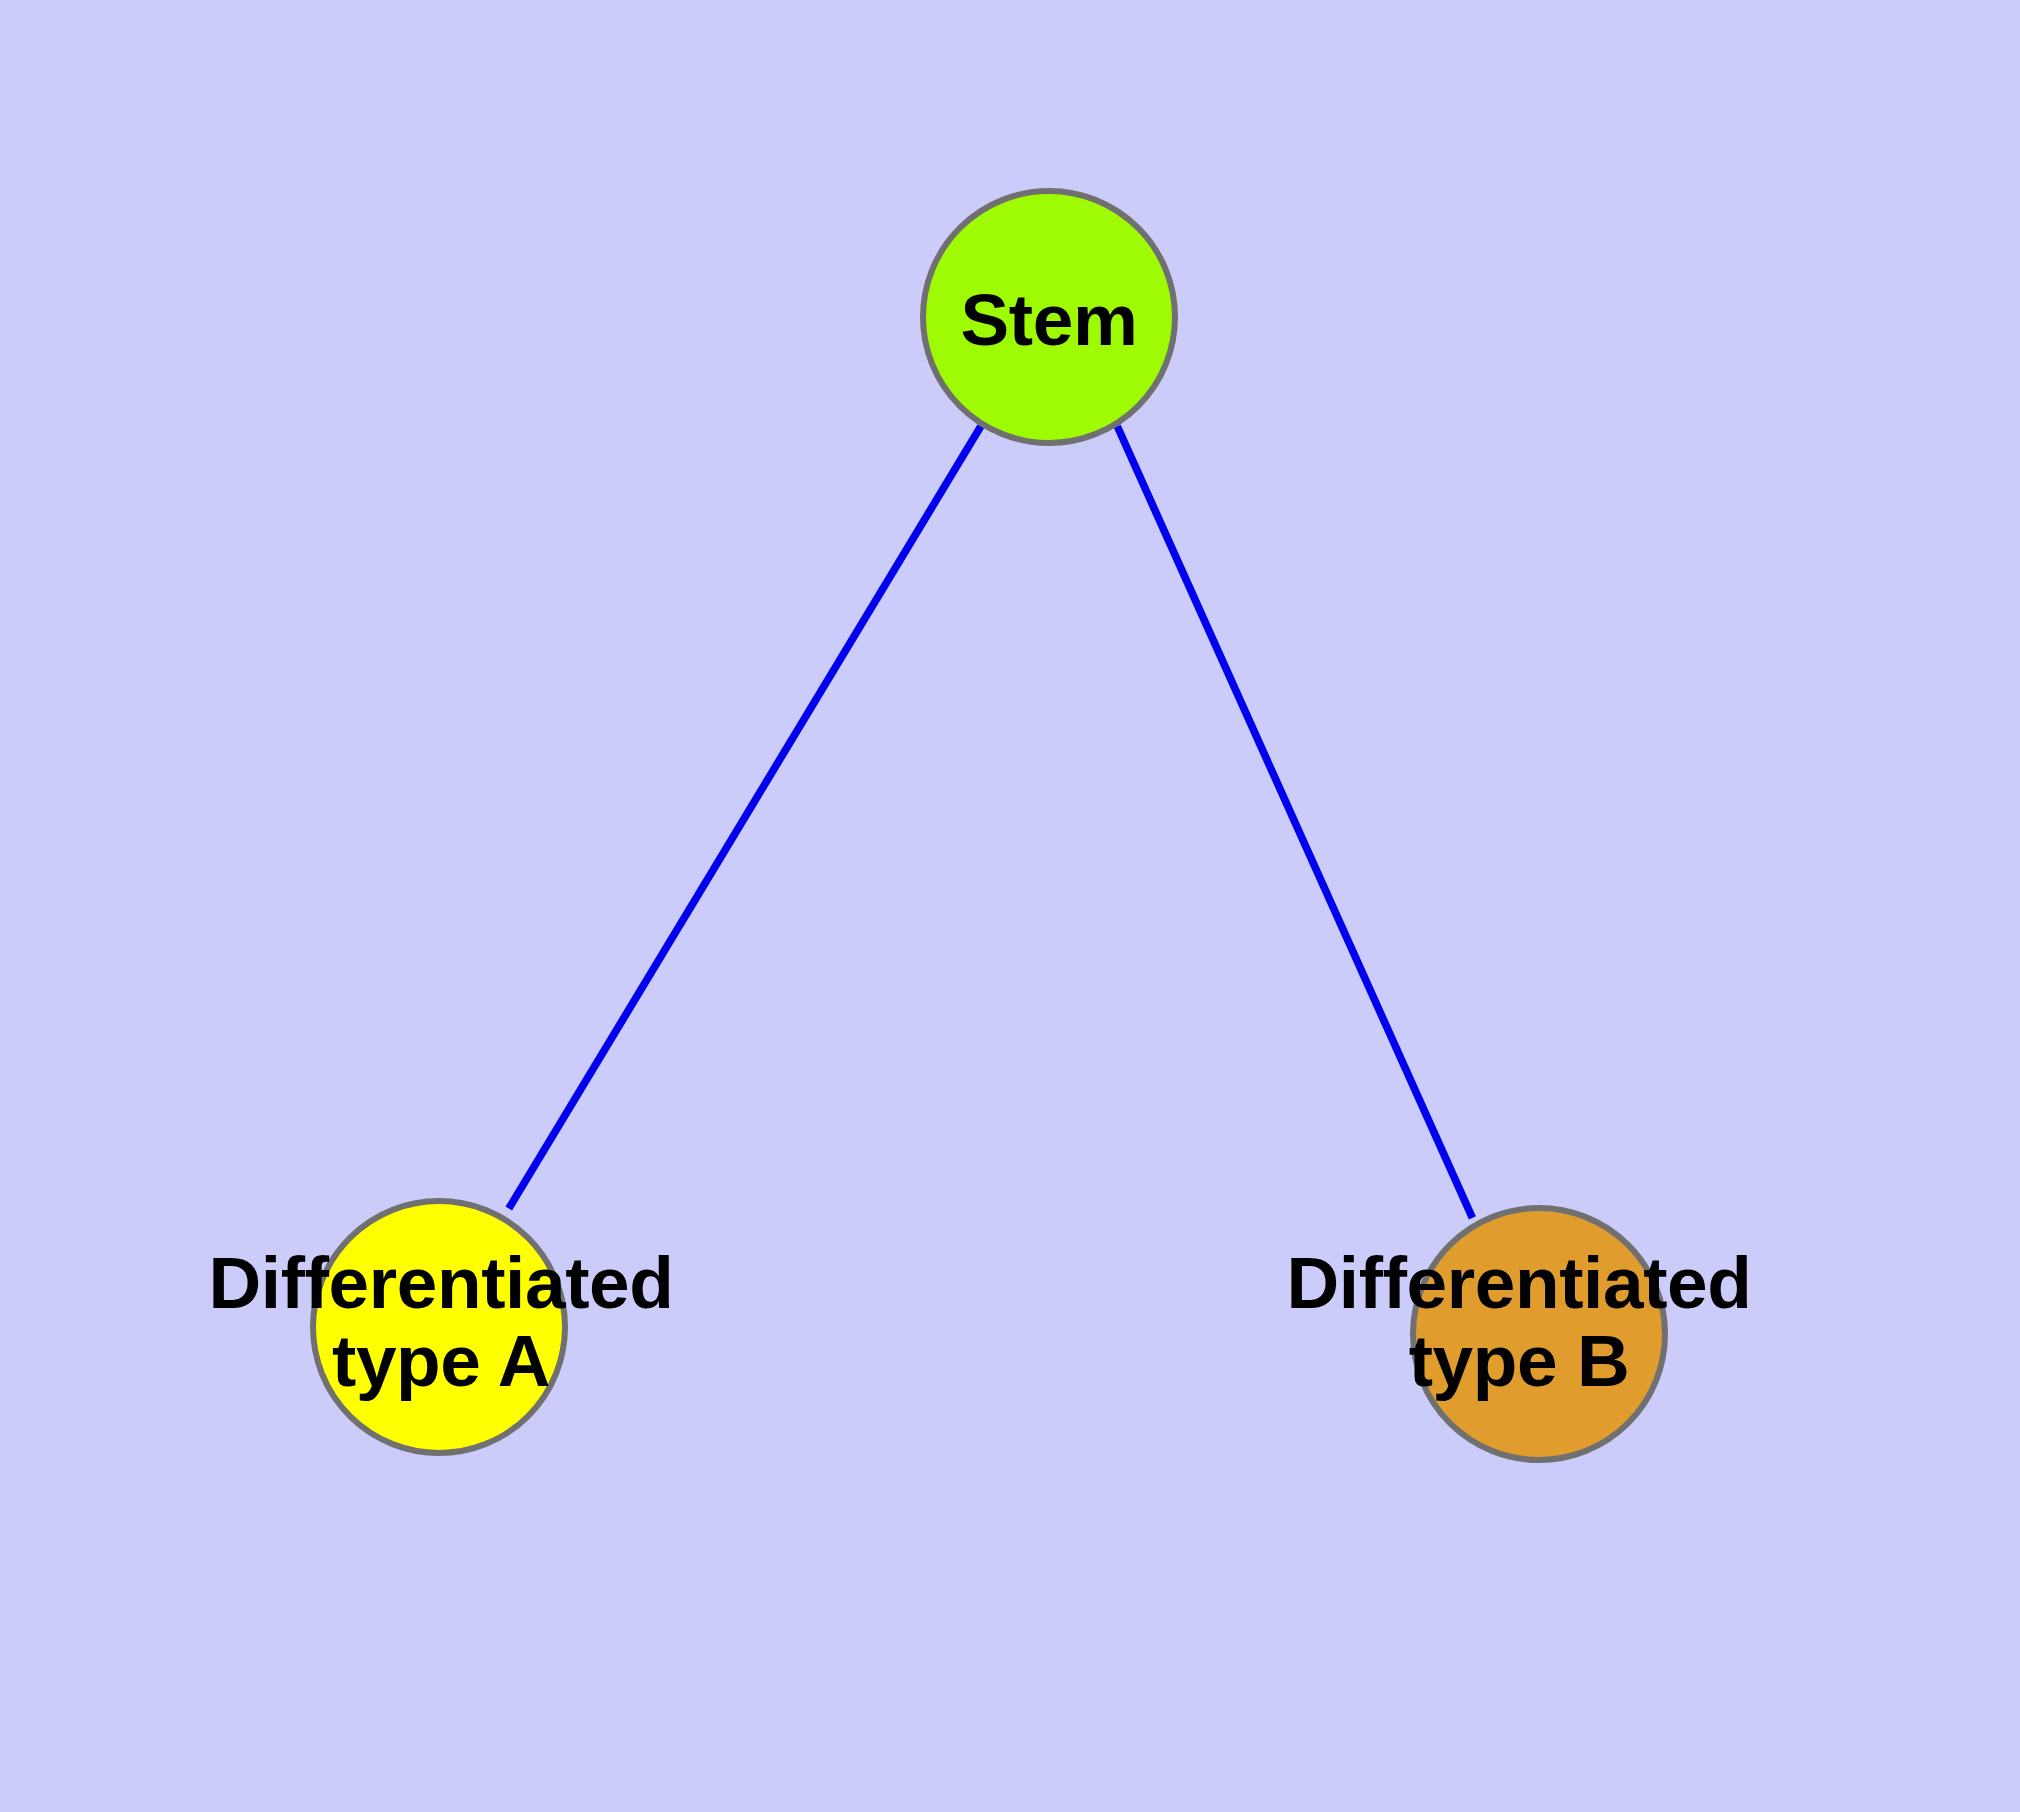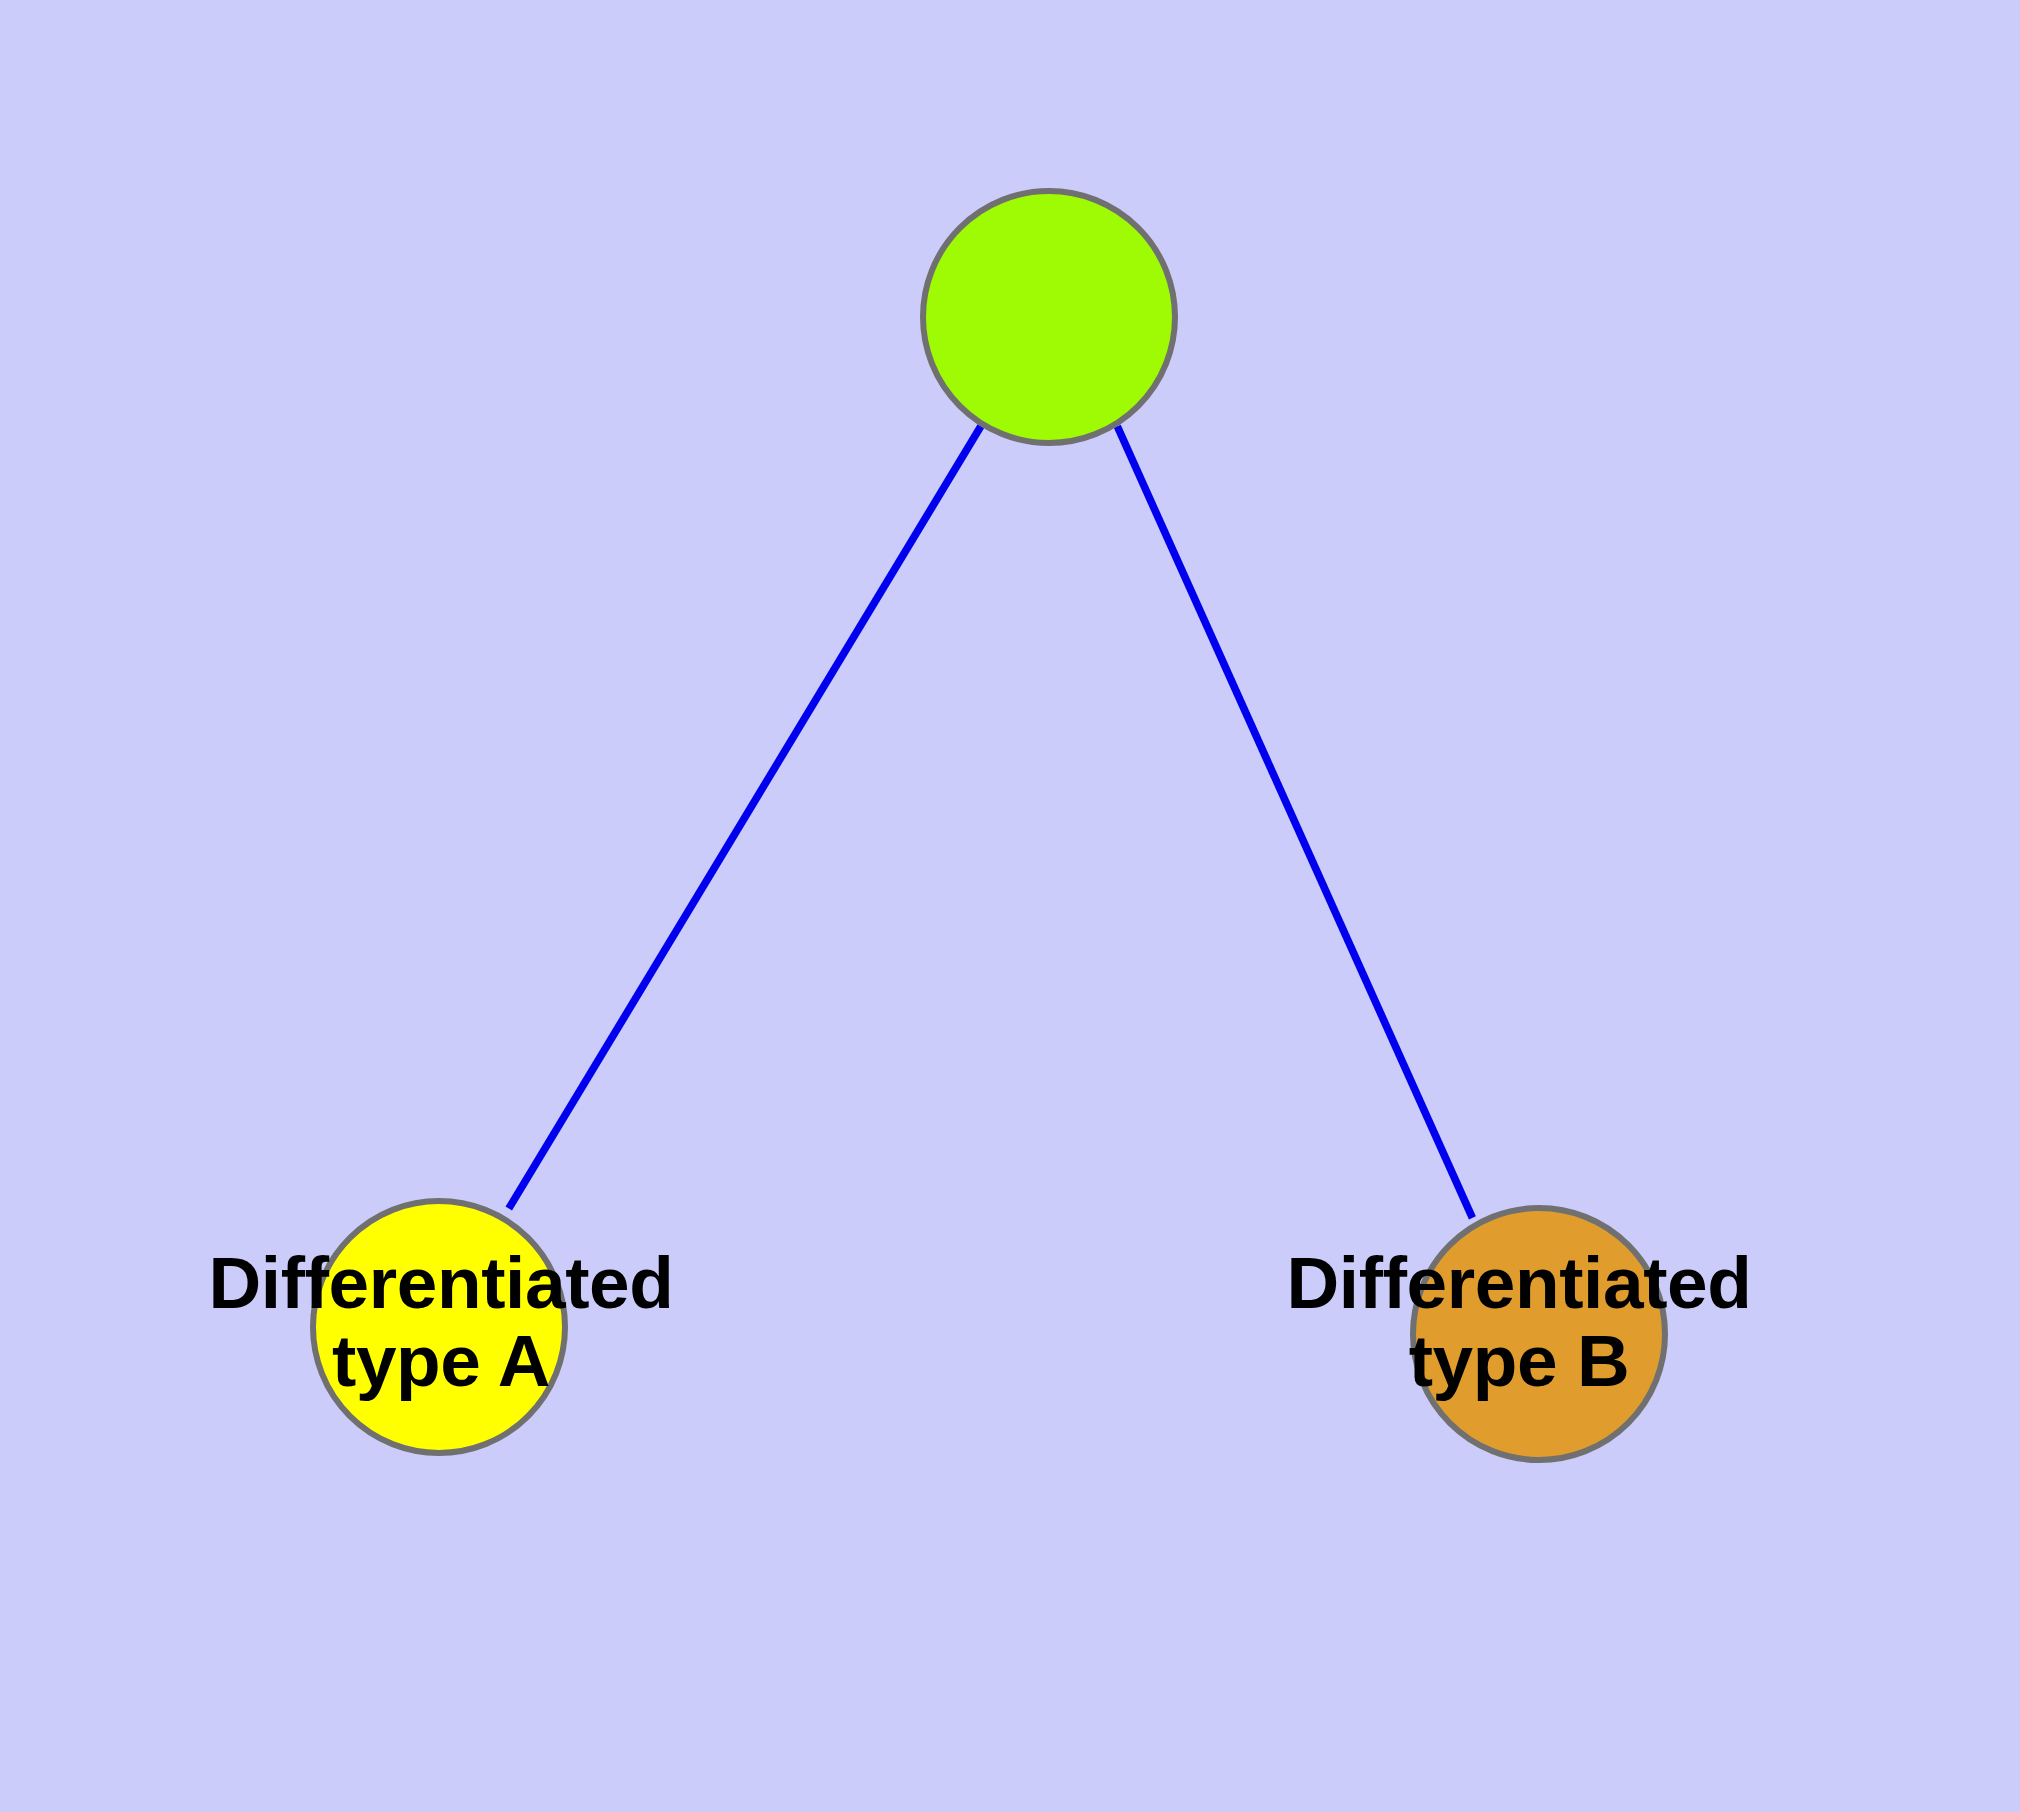--- a/index.html
+++ b/index.html
@@ -94,20 +94,21 @@
 
   <svg id="edges-layer" viewBox="0 0 2384 2138" width="2021" height="1812" xmlns="http://www.w3.org/2000/svg">
     <line x1="1157" y1="503" x2="600" y2="1426" stroke="#0000ee" stroke-width="9"></line>
     <line x1="1318" y1="503" x2="1737" y2="1437" stroke="#0000ee" stroke-width="9"></line>
   </svg>
 
   <div class="node" id="node-stem"></div>
   <div class="node" id="node-diff-a"></div>
   <div class="node" id="node-diff-b"></div>
 
+  <div class="node-label" id="label-stem">Stem</div>
 
   <div class="node-label" id="label-diff-a">Differentiated
 type A</div>
 
   <div class="node-label" id="label-diff-b">Differentiated
 type B</div>
 
 </div>
 
 

